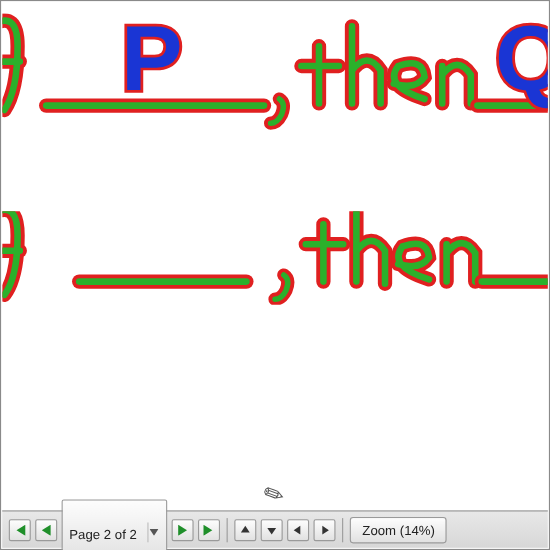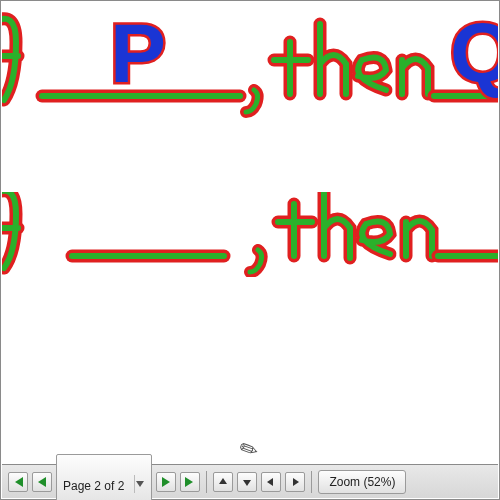--- a/index.html
+++ b/index.html
@@ -163,17 +163,17 @@
     </div>
     <div class="tb-btn">
       <svg width="10" height="10">
           <path d="M9 5L3 1v8z" fill="#333"></path>
         </svg>
     </div>
 
     <div class="sep"></div>
 
     <div class="zoom-box">
-      <span>Zoom (52%)</span>
+      <span>Zoom (14%)</span>
     </div>
   </div>
 
 </div>
 
 </body></html>

